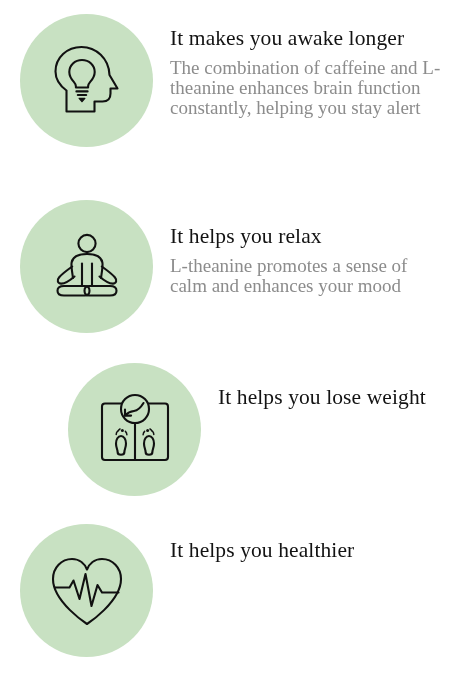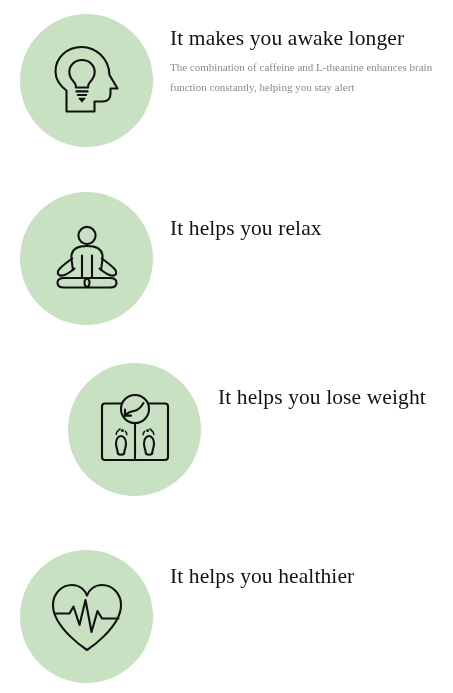--- a/index.html
+++ b/index.html
@@ -60,32 +60,32 @@
     font-weight: 400;
     color: #131313;
     line-height: 1.18;
     letter-spacing: 0.1px;
     margin: 0 0 7px 0;
     white-space: nowrap;
   }
 
   .benefit-desc {
     font-family: "Liberation Serif", "DejaVu Serif", serif;
-    font-size: 11px;
+    font-size: 19px;
     font-weight: 400;
     color: #8c8c8c;
     line-height: 19.6px;
     margin: 0;
   }
 
   
   #row-0 { top: 14px; }
-  #row-1 { top: 192px; }
+  #row-1 { top: 200px; }
   #row-2 { top: 363px; margin-left: 48px; }
-  #row-3 { top: 550px; }
+  #row-3 { top: 524px; }
 
   
   #row-0 .benefit-text { padding-top: 12px; }
   #row-1 .benefit-text { padding-top: 24px; }
   #row-2 .benefit-text { padding-top: 22px; }
   #row-3 .benefit-text { padding-top: 14px; }
 </style>
 </head>
 <body>
 
@@ -141,20 +141,21 @@
                    C43.5 55.0 42.0 53.0 39.0 53.0 Z"></path>
           <path d="M64.0 53.0 C68.5 53.0 70.5 55.0 70.5 57.7
                    C70.5 60.5 68.5 62.5 64.0 62.5
                    L43.0 62.5 C40.0 62.5 38.5 60.5 38.5 57.7
                    C38.5 55.0 40.0 53.0 43.0 53.0 Z"></path>
         </svg>
       </span>
     </div>
     <div class="benefit-text">
       <div class="benefit-title">It helps you relax</div>
+      <div class="benefit-desc">L-theanine promotes a sense of calm and enhances your mood</div>
     </div>
   </div>
 
   <div class="benefit-row" id="row-2">
     <div class="icon-badge">
       <span>
         <svg width="78" height="78" viewBox="0 0 78 78" fill="none" stroke="#111111" stroke-width="2.1" stroke-linecap="round" stroke-linejoin="round">
           <path d="M9.0 12.5 L28.0 12.5 M50.0 12.5 L69.0 12.5
                    M69.0 12.5 C70.8 12.5 72.0 13.7 72.0 15.5
                    L72.0 66.0 C72.0 67.8 70.8 69.0 69.0 69.0

